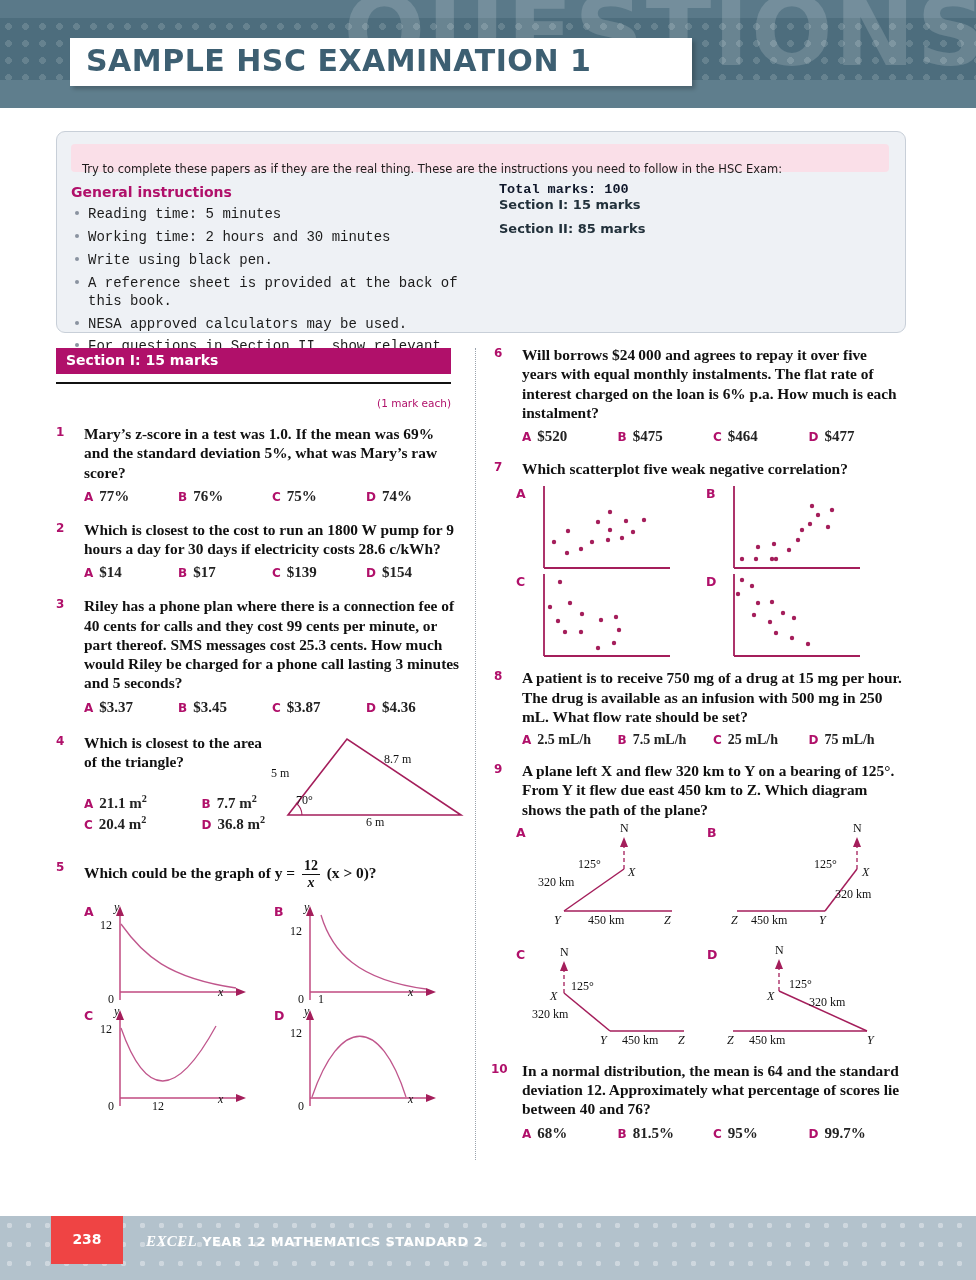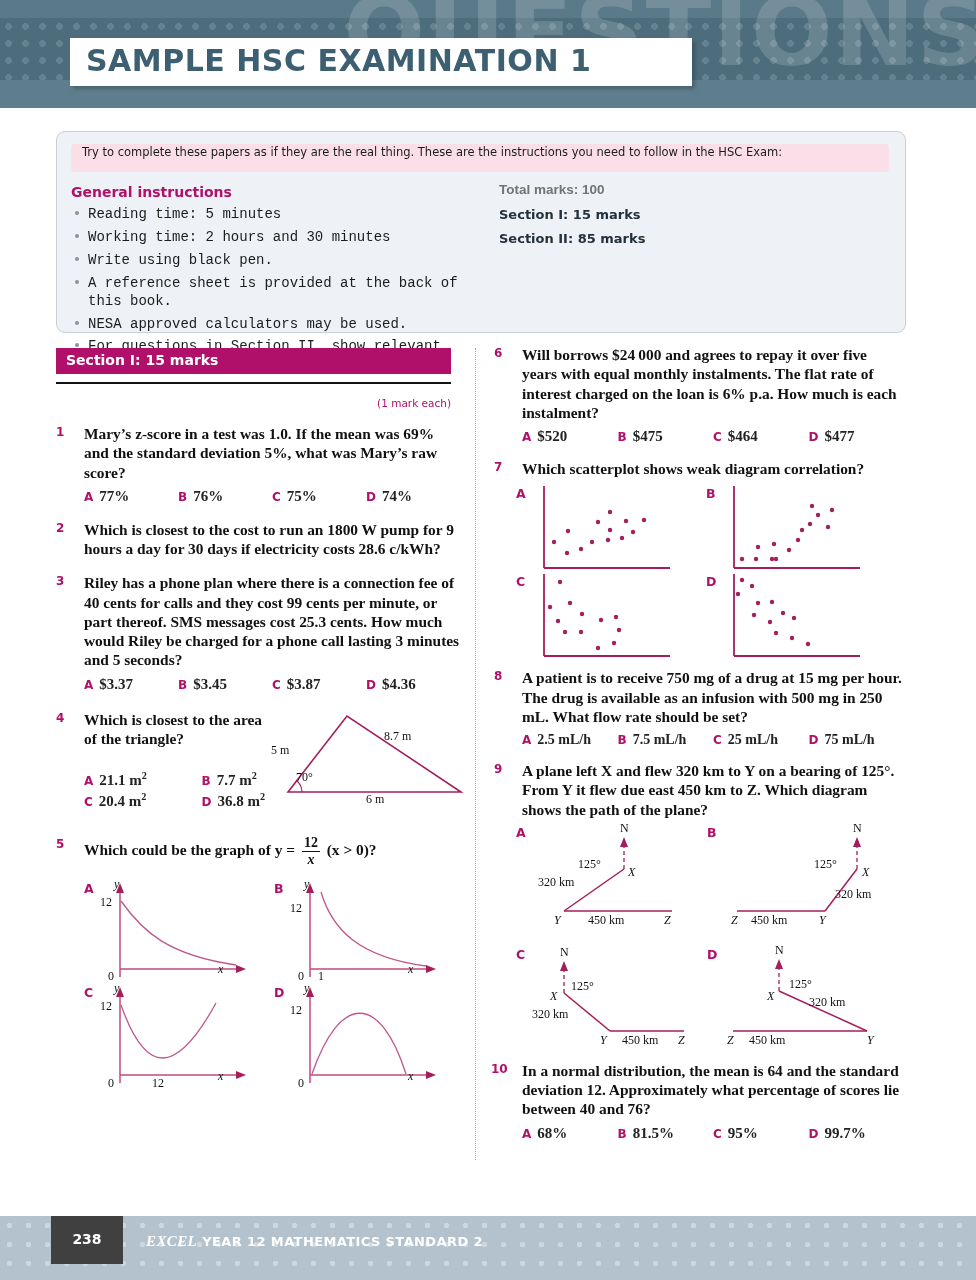--- a/index.html
+++ b/index.html
@@ -43,40 +43,40 @@
   
   .instr-box{
     position:absolute;left:56px;top:131px;width:848px;height:200px;
     background:#eef1f5;border:1px solid #c8cfd8;border-radius:9px;
   }
   .instr-banner{
     position:absolute;left:14px;top:12px;width:818px;height:28px;
     background:#fadfe8;border-radius:4px;
   }
   .instr-banner span{
-    position:absolute;left:11px;top:1px;
+    position:absolute;left:11px;top:18px;
     font-family:"DejaVu Sans", sans-serif;font-size:11.5px;color:#1c1c1c;
   }
   .gen-title{
     position:absolute;left:14px;top:52px;
     font-family:"DejaVu Sans", sans-serif;font-weight:bold;font-size:14px;color:#b0106a;
   }
   .gen-list{position:absolute;left:14px;top:74px;width:420px;}
   .gen-list .li{
     position:relative;padding-left:17px;margin-bottom:5px;
     font-family:Liberation Mono, monospace;font-size:14px;color:#1c1c1c;line-height:1.28;
   }
   .gen-list .li:before{
     content:"";position:absolute;left:4px;top:5px;width:4px;height:4px;
     border-radius:50%;background:#8a93a0;
   }
   .marks-col{position:absolute;left:442px;top:50px;}
   .marks-total{
-    font-family:Liberation Sans, sans-serif;font-weight:bold;font-size:13.5px;
-    color:#737373;margin-bottom:10px;
+    font-family:Liberation Mono, monospace;font-weight:bold;font-size:13.5px;
+    color:#0f172a;
   }
   .marks-line{
     font-family:"DejaVu Sans", sans-serif;font-weight:bold;font-size:13px;
     color:#22313b;margin-bottom:9px;
   }
   
   .col-left{position:absolute;left:56px;top:348px;width:404px;}
   .col-right{position:absolute;left:494px;top:345px;width:410px;}
   .divider{
     position:absolute;left:475px;top:348px;width:0;height:812px;
@@ -141,21 +141,21 @@
   .footer{
     position:absolute;left:0;top:1216px;width:976px;height:64px;
     background:#b3c2cc;overflow:hidden;
   }
   .footer .dots{
     position:absolute;left:0;top:0;width:976px;height:64px;
     background-image:radial-gradient(circle, rgba(255,255,255,0.35) 2.6px, rgba(255,255,255,0) 3px);
     background-size:19px 19px;
   }
   .pagebox{
-    position:absolute;left:51px;top:0;width:72px;height:48px;background:#404040;
+    position:absolute;left:51px;top:0;width:72px;height:48px;background:#ef4444;
   }
   .pagebox span{
     position:absolute;left:0;top:15px;width:72px;text-align:center;
     font-family:"DejaVu Sans", sans-serif;font-weight:bold;font-size:14px;color:#ffffff;
   }
   .foot-text{
     position:absolute;left:146px;top:17px;
     font-family:"DejaVu Sans", sans-serif;font-weight:bold;font-size:13px;
     color:#ffffff;letter-spacing:0.4px;
   }
@@ -211,20 +211,26 @@
       <div class="o"><span class="lt">A</span><span>77%</span></div>
       <div class="o"><span class="lt">B</span><span>76%</span></div>
       <div class="o"><span class="lt">C</span><span>75%</span></div>
       <div class="o"><span class="lt">D</span><span>74%</span></div>
     </div>
   </div>
 
   <div class="q">
     <div class="num">2</div>
     <div class="text">Which is closest to the cost to run an 1800 W pump for 9 hours a day for 30 days if electricity costs 28.6 c/kWh?</div>
+    <div class="opts w4">
+      <div class="o"><span class="lt">A</span><span>$14</span></div>
+      <div class="o"><span class="lt">B</span><span>$17</span></div>
+      <div class="o"><span class="lt">C</span><span>$139</span></div>
+      <div class="o"><span class="lt">D</span><span>$154</span></div>
+    </div>
   </div>
 
   <div class="q">
     <div class="num">3</div>
     <div class="text">Riley has a phone plan where there is a connection fee of 40 cents for calls and they cost 99 cents per minute, or part thereof. SMS messages cost 25.3 cents. How much would Riley be charged for a phone call lasting 3 minutes and 5 seconds?</div>
     <div class="opts w4">
       <div class="o"><span class="lt">A</span><span>$3.37</span></div>
       <div class="o"><span class="lt">B</span><span>$3.45</span></div>
       <div class="o"><span class="lt">C</span><span>$3.87</span></div>
       <div class="o"><span class="lt">D</span><span>$4.36</span></div>
@@ -342,21 +348,21 @@
     <div class="opts w4">
       <div class="o"><span class="lt">A</span><span>$520</span></div>
       <div class="o"><span class="lt">B</span><span>$475</span></div>
       <div class="o"><span class="lt">C</span><span>$464</span></div>
       <div class="o"><span class="lt">D</span><span>$477</span></div>
     </div>
   </div>
 
   <div class="q" style="margin-top:14px;">
     <div class="num">7</div>
-    <div class="text">Which scatterplot shows weak diagram correlation?</div>
+    <div class="text">Which scatterplot five weak negative correlation?</div>
 
     <div style="position:relative;width:380px;height:180px;margin-top:6px;margin-left:-6px;">
 
       <div class="dia" style="position:absolute;left:0;top:0;width:190px;height:92px;">
         <div class="lab" style="left:0px;top:2px;">A</div>
         <svg width="140" height="92" viewBox="0 0 140 92" style="position:absolute;left:22px;top:0;">
           <line x1="6" y1="84" x2="6" y2="2" stroke="#a41e5b" stroke-width="1.8"></line>
           <line x1="6" y1="84" x2="132" y2="84" stroke="#a41e5b" stroke-width="1.8"></line>
           <g fill="#a41e5b">
             <circle cx="16" cy="58" r="2.2"></circle>

